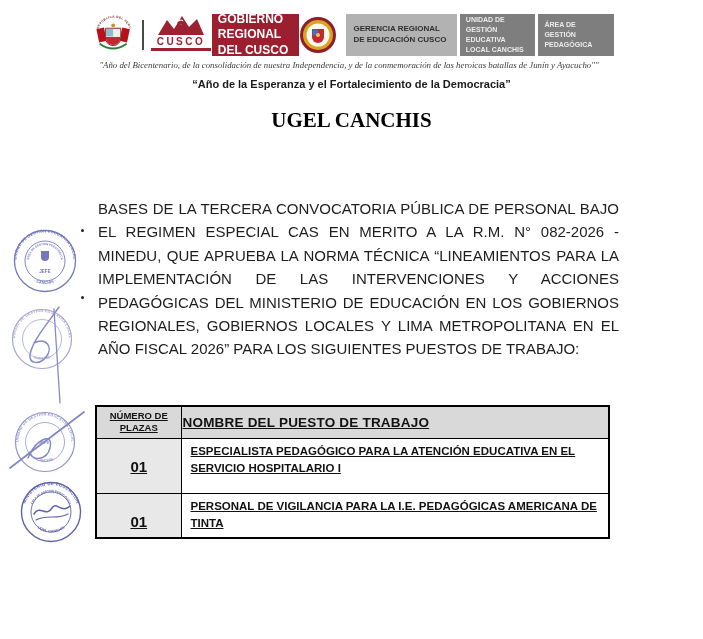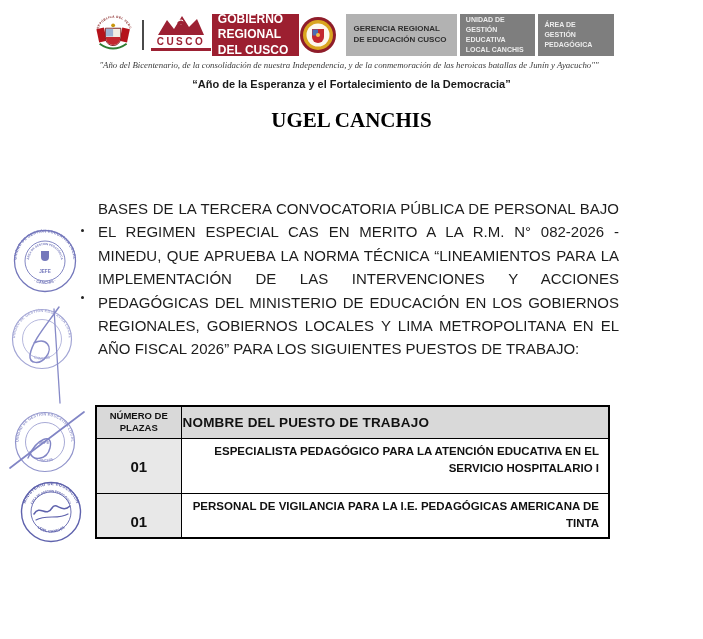--- a/index.html
+++ b/index.html
@@ -32,30 +32,30 @@
      border-bottom:2.5px solid #000;padding-bottom:1px;letter-spacing:0.2px;}
 
   
   #body-par{left:92px;top:197px;width:521px;font-size:15px;line-height:23.4px;color:#1d1d1d;
      text-align:justify;text-align-last:left;margin-left:6px;}
   .bullet{width:3px;height:3px;background:#222;border-radius:50%;}
   #bullet1{left:81px;top:229px;} #bullet2{left:81px;top:296px;}
 
   
   #positions-table{position:absolute;left:95px;top:405px;width:515px;border-collapse:collapse;
-     border:2px solid #000;table-layout:fixed;}
+     border:2px solid #000;table-layout:fixed;text-decoration:underline;}
   #positions-table th,#positions-table td{border:1.5px solid #000;box-sizing:border-box;}
   th.plazas-h{width:85px;background:#d9d9d9;font-size:9.5px;font-weight:bold;line-height:1.3;
      text-align:center;vertical-align:middle;height:32px;padding:2px;}
   th.puesto-h{background:#d9d9d9;font-size:13.5px;font-weight:bold;text-align:left;
      vertical-align:middle;letter-spacing:0.2px;}
   td.plazas-cell{background:#e8e8e8;font-size:15px;font-weight:bold;text-align:center;
      vertical-align:top;padding-top:19px;}
   td.puesto-cell{background:#fff;font-size:11.5px;font-weight:bold;line-height:1.55;
-     vertical-align:top;padding:4px 9px;text-align:right;}
+     vertical-align:top;padding:4px 9px;text-align:left;}
   tr.row-1 td{height:55px;} tr.row-2 td{height:42px;}
 
   
   .stamp{position:absolute;pointer-events:none;}
   #stamp1{left:12px;top:228px;} #stamp2{left:2px;top:297px;}
   #stamp3{left:8px;top:402px;} #stamp4{left:14px;top:476px;}
 </style>
 </head>
 <body>
 

